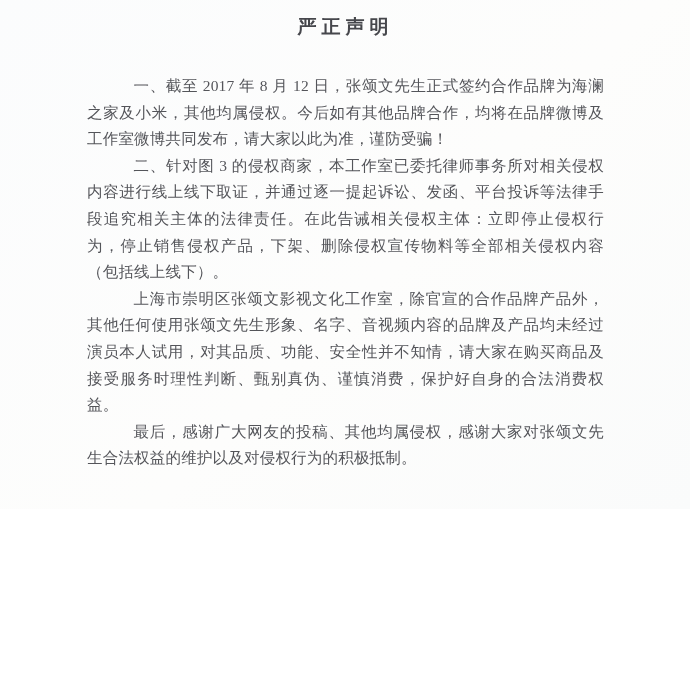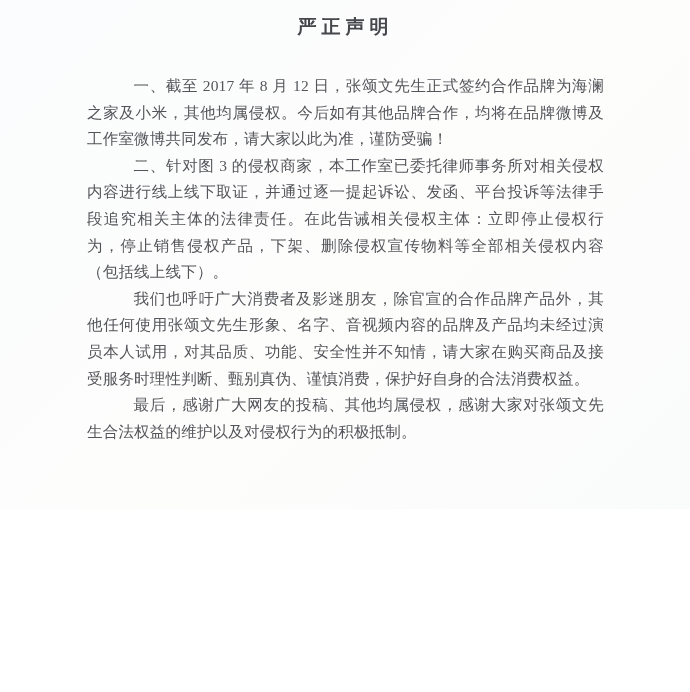--- a/index.html
+++ b/index.html
@@ -78,21 +78,21 @@
 </head>
 <body>
 
 <div class="page">
 
   <div class="doc">
     <h1 class="title">严正声明</h1>
     <div class="body-text">
       <p>一、截至 2017 年 8 月 12 日，张颂文先生正式签约合作品牌为海澜之家及小米，其他均属侵权。今后如有其他品牌合作，均将在品牌微博及工作室微博共同发布，请大家以此为准，谨防受骗！</p>
       <p>二、针对图 3 的侵权商家，本工作室已委托律师事务所对相关侵权内容进行线上线下取证，并通过逐一提起诉讼、发函、平台投诉等法律手段追究相关主体的法律责任。在此告诫相关侵权主体：立即停止侵权行为，停止销售侵权产品，下架、删除侵权宣传物料等全部相关侵权内容（包括线上线下）。</p>
-      <p>我们也呼吁广大消费者及影迷朋友，除官宣的合作品牌产品外，其他任何使用张颂文先生形象、名字、音视频内容的品牌及产品均未经过演员本人试用，对其品质、功能、安全性并不知情，请大家在购买商品及接受服务时理性判断、甄别真伪、谨慎消费，保护好自身的合法消费权益。</p>
+      <p>上海市崇明区张颂文影视文化工作室，除官宣的合作品牌产品外，其他任何使用张颂文先生形象、名字、音视频内容的品牌及产品均未经过演员本人试用，对其品质、功能、安全性并不知情，请大家在购买商品及接受服务时理性判断、甄别真伪、谨慎消费，保护好自身的合法消费权益。</p>
       <p>最后，感谢广大网友的投稿、其他均属侵权，感谢大家对张颂文先生合法权益的维护以及对侵权行为的积极抵制。</p>
     </div>
   </div>
 
   <div class="signature">
     <div class="sig-name">张颂文工作室</div>
   </div>
 
   <svg class="seal" viewBox="0 0 160 140" xmlns="http://www.w3.org/2000/svg">
     <ellipse cx="80" cy="69" rx="71" ry="58" fill="rgba(224,130,125,0.06)" stroke="#d8807b" stroke-width="2.8"></ellipse>

